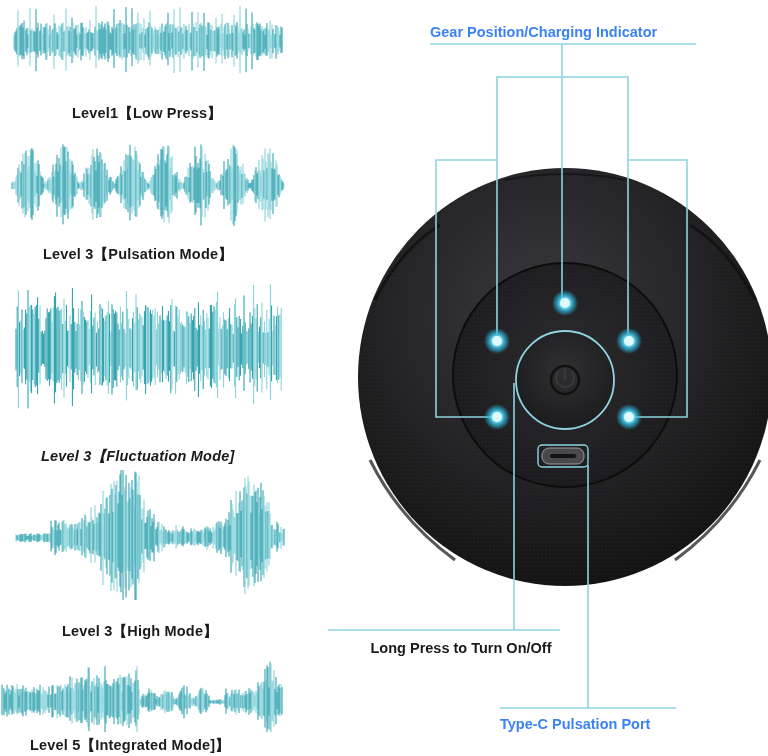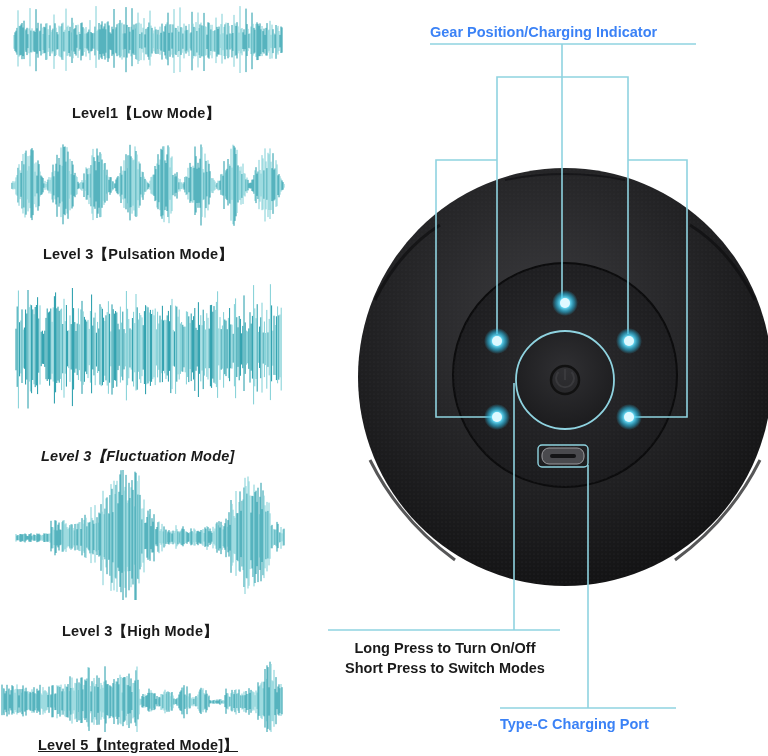--- a/index.html
+++ b/index.html
@@ -281,21 +281,21 @@
     <line x1="274.0" x2="274.0" y1="29.2" y2="44.4" stroke="#7fcfd6" stroke-width="1"></line>
     <line x1="275.0" x2="275.0" y1="30.4" y2="43.9" stroke="#1f9aa8" stroke-width="1"></line>
     <line x1="276.0" x2="276.0" y1="21.0" y2="54.8" stroke="#1f9aa8" stroke-width="1"></line>
     <line x1="277.0" x2="277.0" y1="23.7" y2="48.7" stroke="#7fcfd6" stroke-width="1"></line>
     <line x1="278.0" x2="278.0" y1="21.9" y2="50.6" stroke="#7fcfd6" stroke-width="1"></line>
     <line x1="279.0" x2="279.0" y1="27.0" y2="47.0" stroke="#7fcfd6" stroke-width="1"></line>
     <line x1="280.0" x2="280.0" y1="30.9" y2="43.4" stroke="#1f9aa8" stroke-width="1"></line>
     <line x1="281.0" x2="281.0" y1="22.5" y2="49.0" stroke="#1f9aa8" stroke-width="1"></line>
     <line x1="282.0" x2="282.0" y1="23.4" y2="48.7" stroke="#1f9aa8" stroke-width="1"></line>
   </svg>
-<div class="level-label" style="left:72px; top:104px;">Level1【Low Mode】</div>
+<div class="level-label" style="left:72px; top:104px;">Level1【Low Press】</div>
 
 <svg class="wave" id="wave2" style="top:136px" width="300" height="100">
     <line x1="12.0" x2="12.0" y1="46.8" y2="52.9" stroke="#1f9aa8" stroke-width="1"></line>
     <line x1="13.0" x2="13.0" y1="45.1" y2="53.5" stroke="#7fcfd6" stroke-width="1"></line>
     <line x1="14.0" x2="14.0" y1="46.7" y2="52.7" stroke="#7fcfd6" stroke-width="1"></line>
     <line x1="15.0" x2="15.0" y1="45.3" y2="53.3" stroke="#7fcfd6" stroke-width="1"></line>
     <line x1="16.0" x2="16.0" y1="41.4" y2="58.6" stroke="#7fcfd6" stroke-width="1"></line>
     <line x1="17.0" x2="17.0" y1="39.1" y2="59.7" stroke="#7fcfd6" stroke-width="1"></line>
     <line x1="18.0" x2="18.0" y1="31.8" y2="66.5" stroke="#1f9aa8" stroke-width="1"></line>
     <line x1="19.0" x2="19.0" y1="28.2" y2="69.8" stroke="#7fcfd6" stroke-width="1"></line>
@@ -1342,21 +1342,21 @@
     <line x1="274.0" x2="274.0" y1="17.9" y2="74.8" stroke="#7fcfd6" stroke-width="1"></line>
     <line x1="275.0" x2="275.0" y1="36.9" y2="63.1" stroke="#1f9aa8" stroke-width="1"></line>
     <line x1="276.0" x2="276.0" y1="25.1" y2="72.2" stroke="#1f9aa8" stroke-width="1"></line>
     <line x1="277.0" x2="277.0" y1="40.3" y2="57.1" stroke="#1f9aa8" stroke-width="1"></line>
     <line x1="278.0" x2="278.0" y1="34.5" y2="62.5" stroke="#1f9aa8" stroke-width="1"></line>
     <line x1="279.0" x2="279.0" y1="32.3" y2="63.6" stroke="#1f9aa8" stroke-width="1"></line>
     <line x1="280.0" x2="280.0" y1="36.2" y2="61.1" stroke="#1f9aa8" stroke-width="1"></line>
     <line x1="281.0" x2="281.0" y1="32.0" y2="64.0" stroke="#7fcfd6" stroke-width="1"></line>
     <line x1="282.0" x2="282.0" y1="35.2" y2="62.3" stroke="#1f9aa8" stroke-width="1"></line>
   </svg>
-<div class="level-label" style="left:38px; top:736px;text-decoration:underline;">Level 5【Integrated Mode]】</div>
+<div class="level-label" style="left:30px; top:736px;">Level 5【Integrated Mode]】</div>
 
 <svg id="diagram-svg" width="768" height="756" viewBox="0 0 768 756">
   <defs>
     <radialGradient id="ballGrad" cx="45%" cy="35%" r="70%">
       <stop offset="0%" stop-color="#3a3a3d"></stop>
       <stop offset="55%" stop-color="#232325"></stop>
       <stop offset="100%" stop-color="#111112"></stop>
     </radialGradient>
     <radialGradient id="innerGrad" cx="50%" cy="45%" r="60%">
       <stop offset="0%" stop-color="#2c2c2f"></stop>
@@ -1443,17 +1443,16 @@
         <circle cx="497" cy="417" r="5" fill="#dff9ff"></circle>
       </g>
     <g>
         <circle cx="629" cy="417" r="13" fill="url(#ledGlow)"></circle>
         <circle cx="629" cy="417" r="5" fill="#dff9ff"></circle>
       </g>
   </g>
 </svg>
 
 <div class="callout" style="left:430px; top:24px;">Gear Position/Charging Indicator</div>
-<div class="callout-multi" style="left:325px; top:638px; width:240px;">
+<div class="callout-multi" style="left:341px; top:638px; width:240px;">
   <div>Long Press to Turn On/Off</div>
-  <div>Short Press to Switch Modes</div>
 </div>
-<div class="callout" style="left:500px; top:716px;">Type-C Charging Port</div>
+<div class="callout" style="left:500px; top:716px;">Type-C Pulsation Port</div>
 
 </body></html>

